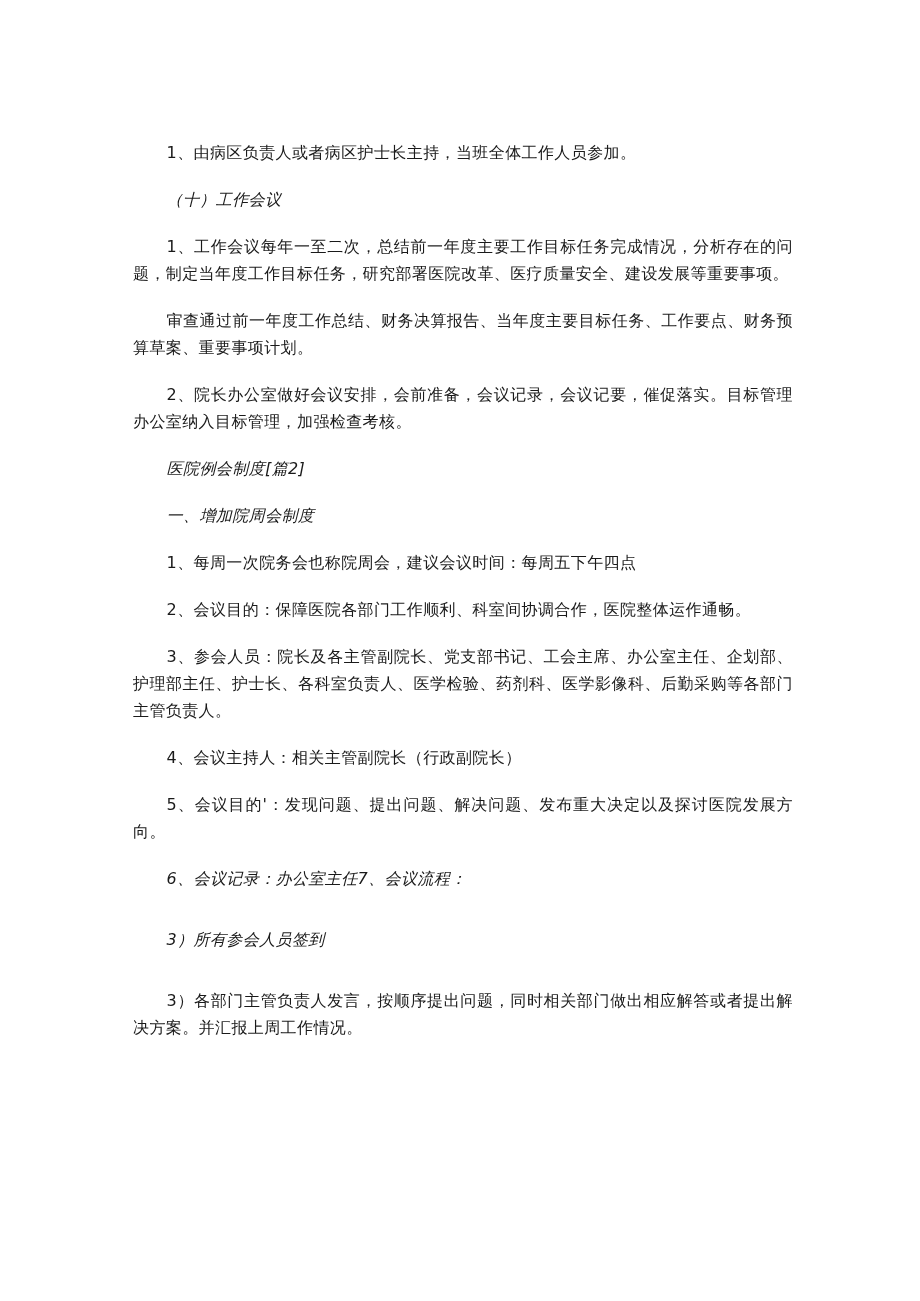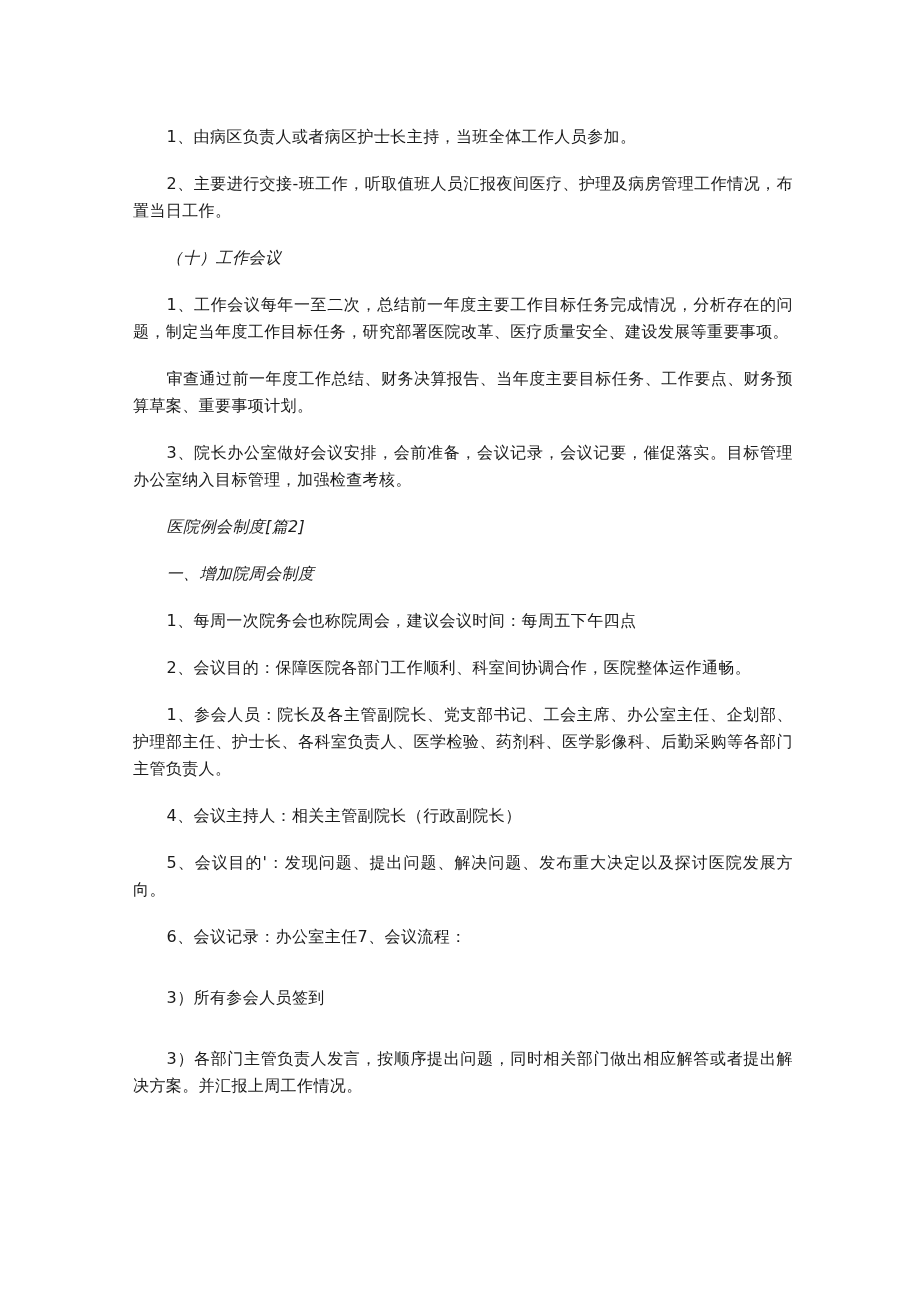--- a/index.html
+++ b/index.html
@@ -11,53 +11,53 @@
       width: 920px;
       height: 1301px;
       position: relative;
       overflow: hidden;
       font-family: "DejaVu Sans", "Liberation Sans", sans-serif;
       color: #1a1a1a;
     }
     .page {
       position: absolute;
       left: 133px;
-      top: 123px;
+      top: 139px;
       width: 660px;
     }
     .para {
       font-size: 16px;
       line-height: 27px;
       margin: 0 0 20px 0;
       text-indent: 2.1em;
       letter-spacing: 0.4px;
       text-align: justify;
       word-break: break-all;
     }
     .para.heading {
       text-indent: 2.1em;
       font-style: italic;
     }
     .para.gap-lg {
       margin-bottom: 34px;
+      font-style: italic;
     }
   </style>
 </head>
 <body>
 
 <div class="page">
   <p class="para">1、由病区负责人或者病区护士长主持，当班全体工作人员参加。</p>
-  <p class="para">2、主要进行交接-班工作，听取值班人员汇报夜间医疗、护理及病房管理工作情况，布置当日工作。</p>
   <p class="para heading">（十）工作会议</p>
   <p class="para">1、工作会议每年一至二次，总结前一年度主要工作目标任务完成情况，分析存在的问题，制定当年度工作目标任务，研究部署医院改革、医疗质量安全、建设发展等重要事项。</p>
   <p class="para">审查通过前一年度工作总结、财务决算报告、当年度主要目标任务、工作要点、财务预算草案、重要事项计划。</p>
-  <p class="para">3、院长办公室做好会议安排，会前准备，会议记录，会议记要，催促落实。目标管理办公室纳入目标管理，加强检查考核。</p>
+  <p class="para">2、院长办公室做好会议安排，会前准备，会议记录，会议记要，催促落实。目标管理办公室纳入目标管理，加强检查考核。</p>
   <p class="para heading">医院例会制度[篇2]</p>
   <p class="para heading">一、增加院周会制度</p>
   <p class="para">1、每周一次院务会也称院周会，建议会议时间：每周五下午四点</p>
   <p class="para">2、会议目的：保障医院各部门工作顺利、科室间协调合作，医院整体运作通畅。</p>
-  <p class="para">1、参会人员：院长及各主管副院长、党支部书记、工会主席、办公室主任、企划部、护理部主任、护士长、各科室负责人、医学检验、药剂科、医学影像科、后勤采购等各部门主管负责人。</p>
+  <p class="para">3、参会人员：院长及各主管副院长、党支部书记、工会主席、办公室主任、企划部、护理部主任、护士长、各科室负责人、医学检验、药剂科、医学影像科、后勤采购等各部门主管负责人。</p>
   <p class="para">4、会议主持人：相关主管副院长（行政副院长）</p>
   <p class="para">5、会议目的'：发现问题、提出问题、解决问题、发布重大决定以及探讨医院发展方向。</p>
   <p class="para gap-lg">6、会议记录：办公室主任7、会议流程：</p>
   <p class="para gap-lg">3）所有参会人员签到</p>
   <p class="para">3）各部门主管负责人发言，按顺序提出问题，同时相关部门做出相应解答或者提出解决方案。并汇报上周工作情况。</p>
 </div>
 
 </body></html>

